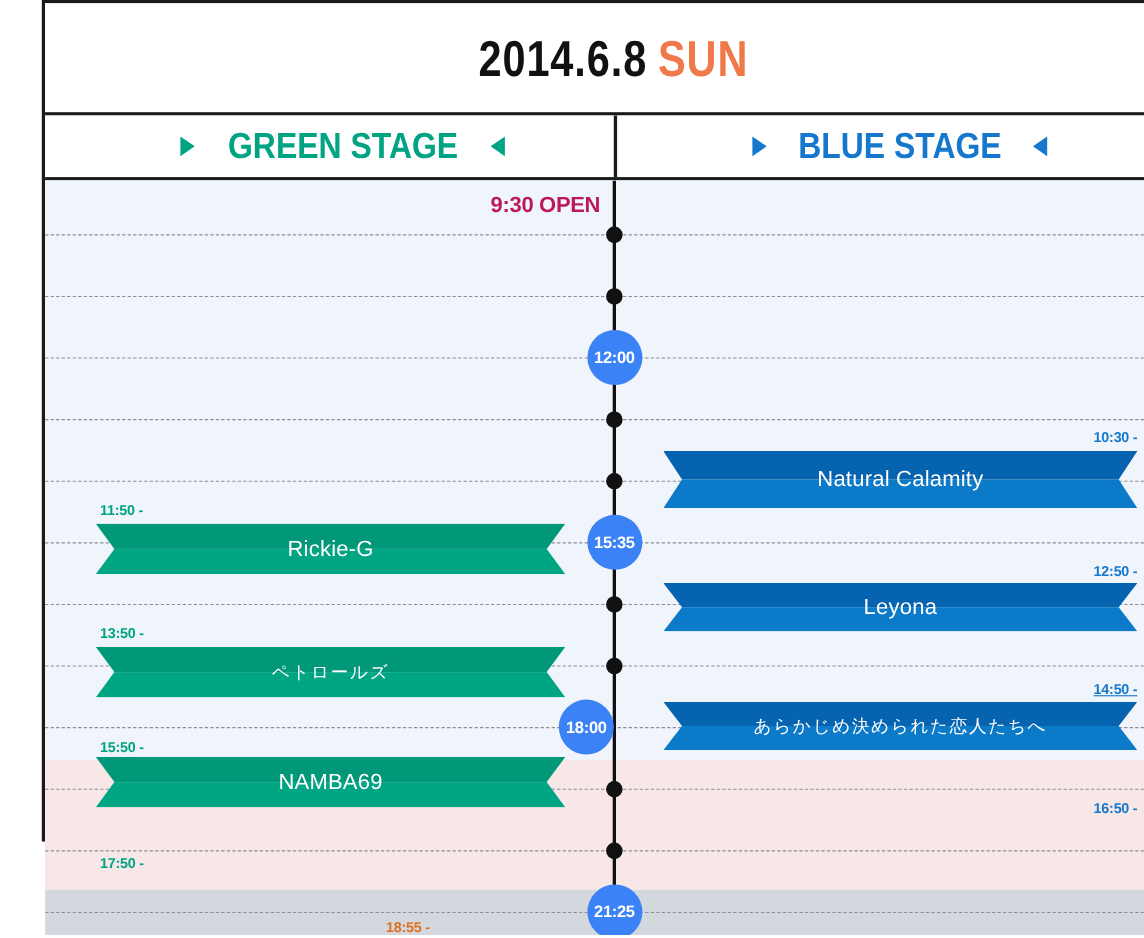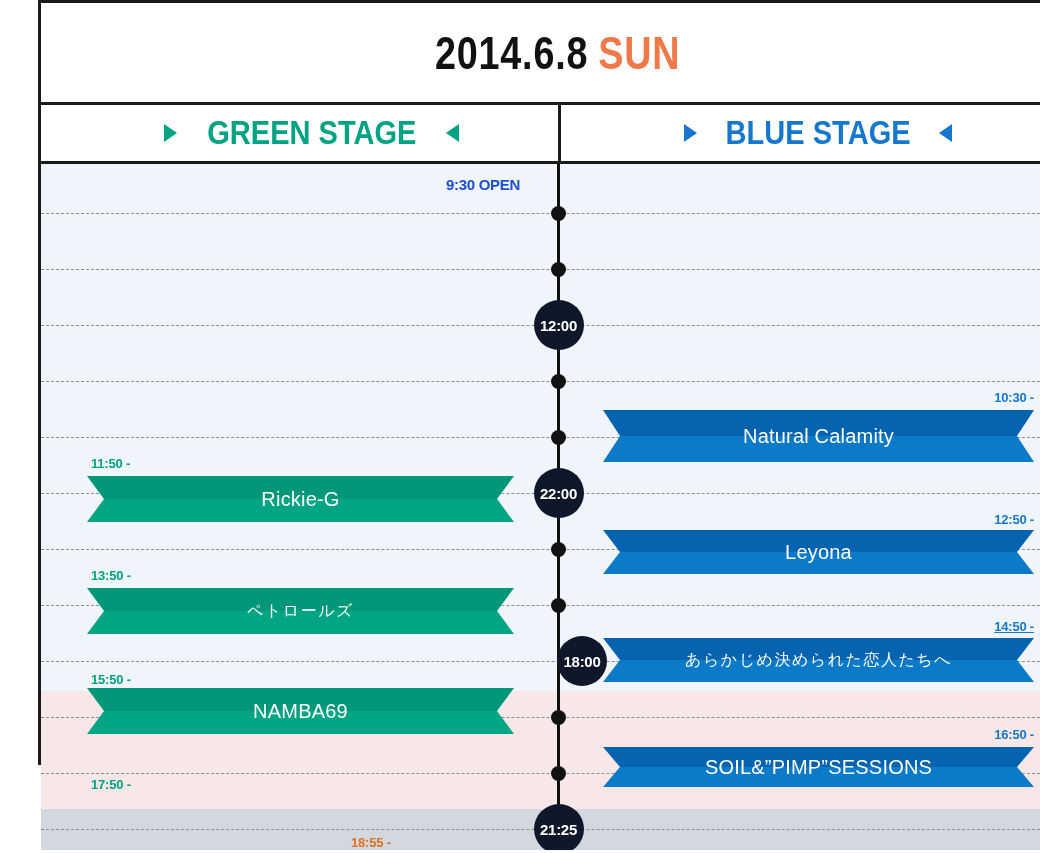--- a/index.html
+++ b/index.html
@@ -40,25 +40,25 @@
         overflow:hidden;background:#EFF5FB;}
   .bandlayer,.gridlayer,.axislayer,.eventlayer{position:absolute;left:0;top:0;
         width:1034px;height:686px;}
   .band{position:absolute;left:0;width:1034px;}
   .gline{position:absolute;left:0;width:1034px;height:0;
          border-top:1px dashed #8a8f96;}
 
   
   .axis{position:absolute;top:0;width:3px;height:686px;background:#111;}
   .dot{position:absolute;width:15px;height:15px;border-radius:50%;background:#111;}
-  .bigdot{position:absolute;width:50px;height:50px;border-radius:50%;background:#0f172a;
+  .bigdot{position:absolute;width:50px;height:50px;border-radius:50%;background:#3b82f6;
           color:#fff;font-size:15px;font-weight:bold;display:flex;
           align-items:center;justify-content:center;letter-spacing:-.3px;}
 
-  .opentxt{position:absolute;font-size:15px;font-weight:bold;color:#1d4ed8;
+  .opentxt{position:absolute;font-size:20px;font-weight:bold;color:#be185d;
            white-space:nowrap;letter-spacing:-.3px;}
 
   
   .ev{position:absolute;}
   .rib{position:absolute;left:0;top:0;width:100%;height:100%;}
   .rib .top,.rib .bot{position:absolute;left:0;width:100%;height:50%;}
   .rib .top{top:0;}
   .rib .bot{top:50%;}
 
   .ev-green .top{background:#009878;}
@@ -172,42 +172,35 @@
         </div>
         <div class="ev-time tm-blue" style="left: auto; top: 348px; right: 41px;">12:50 -</div>
         <div class="ev ev-blue" style="left: 562px; top: 474px; width: 431px; height: 44px;">
           <div class="rib clip-blue">
             <div class="top"></div>
             <div class="bot"></div>
           </div>
           <div class="ev-label jp">あらかじめ決められた恋人たちへ</div>
         </div>
         <div class="ev-time tm-blue" style="left: auto; top: 455px; right: 41px; text-decoration: underline;">14:50 -</div>
-        <div class="ev ev-blue" style="left: 562px; top: 583px; width: 431px; height: 40px;">
-          <div class="rib clip-blue">
-            <div class="top"></div>
-            <div class="bot"></div>
-          </div>
-          <div class="ev-label">SOIL&amp;”PIMP”SESSIONS</div>
-        </div>
         <div class="ev-time tm-blue" style="left: auto; top: 563px; right: 41px;">16:50 -</div>
         <div class="ev-time tm-orange" style="left: 310px; top: 671px;">18:55 -</div>
       </div>
 
     <div class="axislayer" id="axislayer">
       <div class="axis" style="left:516px;"></div>
     <div class="dot" style="left: 510px; top: 41.5px;"></div>
         <div class="dot" style="left: 510px; top: 97.5px;"></div>
         <div class="bigdot" style="left: 492.5px; top: 136px;">12:00</div>
         <div class="dot" style="left: 510px; top: 209.5px;"></div>
         <div class="dot" style="left: 510px; top: 265.5px;"></div>
-        <div class="bigdot" style="left: 492.5px; top: 304px;">22:00</div>
+        <div class="bigdot" style="left: 492.5px; top: 304px;">15:35</div>
         <div class="dot" style="left: 510px; top: 377.5px;"></div>
         <div class="dot" style="left: 510px; top: 433.5px;"></div>
-        <div class="bigdot" style="left: 516px; top: 472px;">18:00</div>
+        <div class="bigdot" style="left: 467px; top: 472px;">18:00</div>
         <div class="dot" style="left: 510px; top: 545.5px;"></div>
         <div class="dot" style="left: 510px; top: 601.5px;"></div>
         <div class="bigdot" style="left: 492.5px; top: 640px;">21:25</div>
       </div>
 
     <div class="opentxt" id="opentxt" style="left:405px;top:12px;">9:30 OPEN</div>
   </div>
 
 </div>
 

